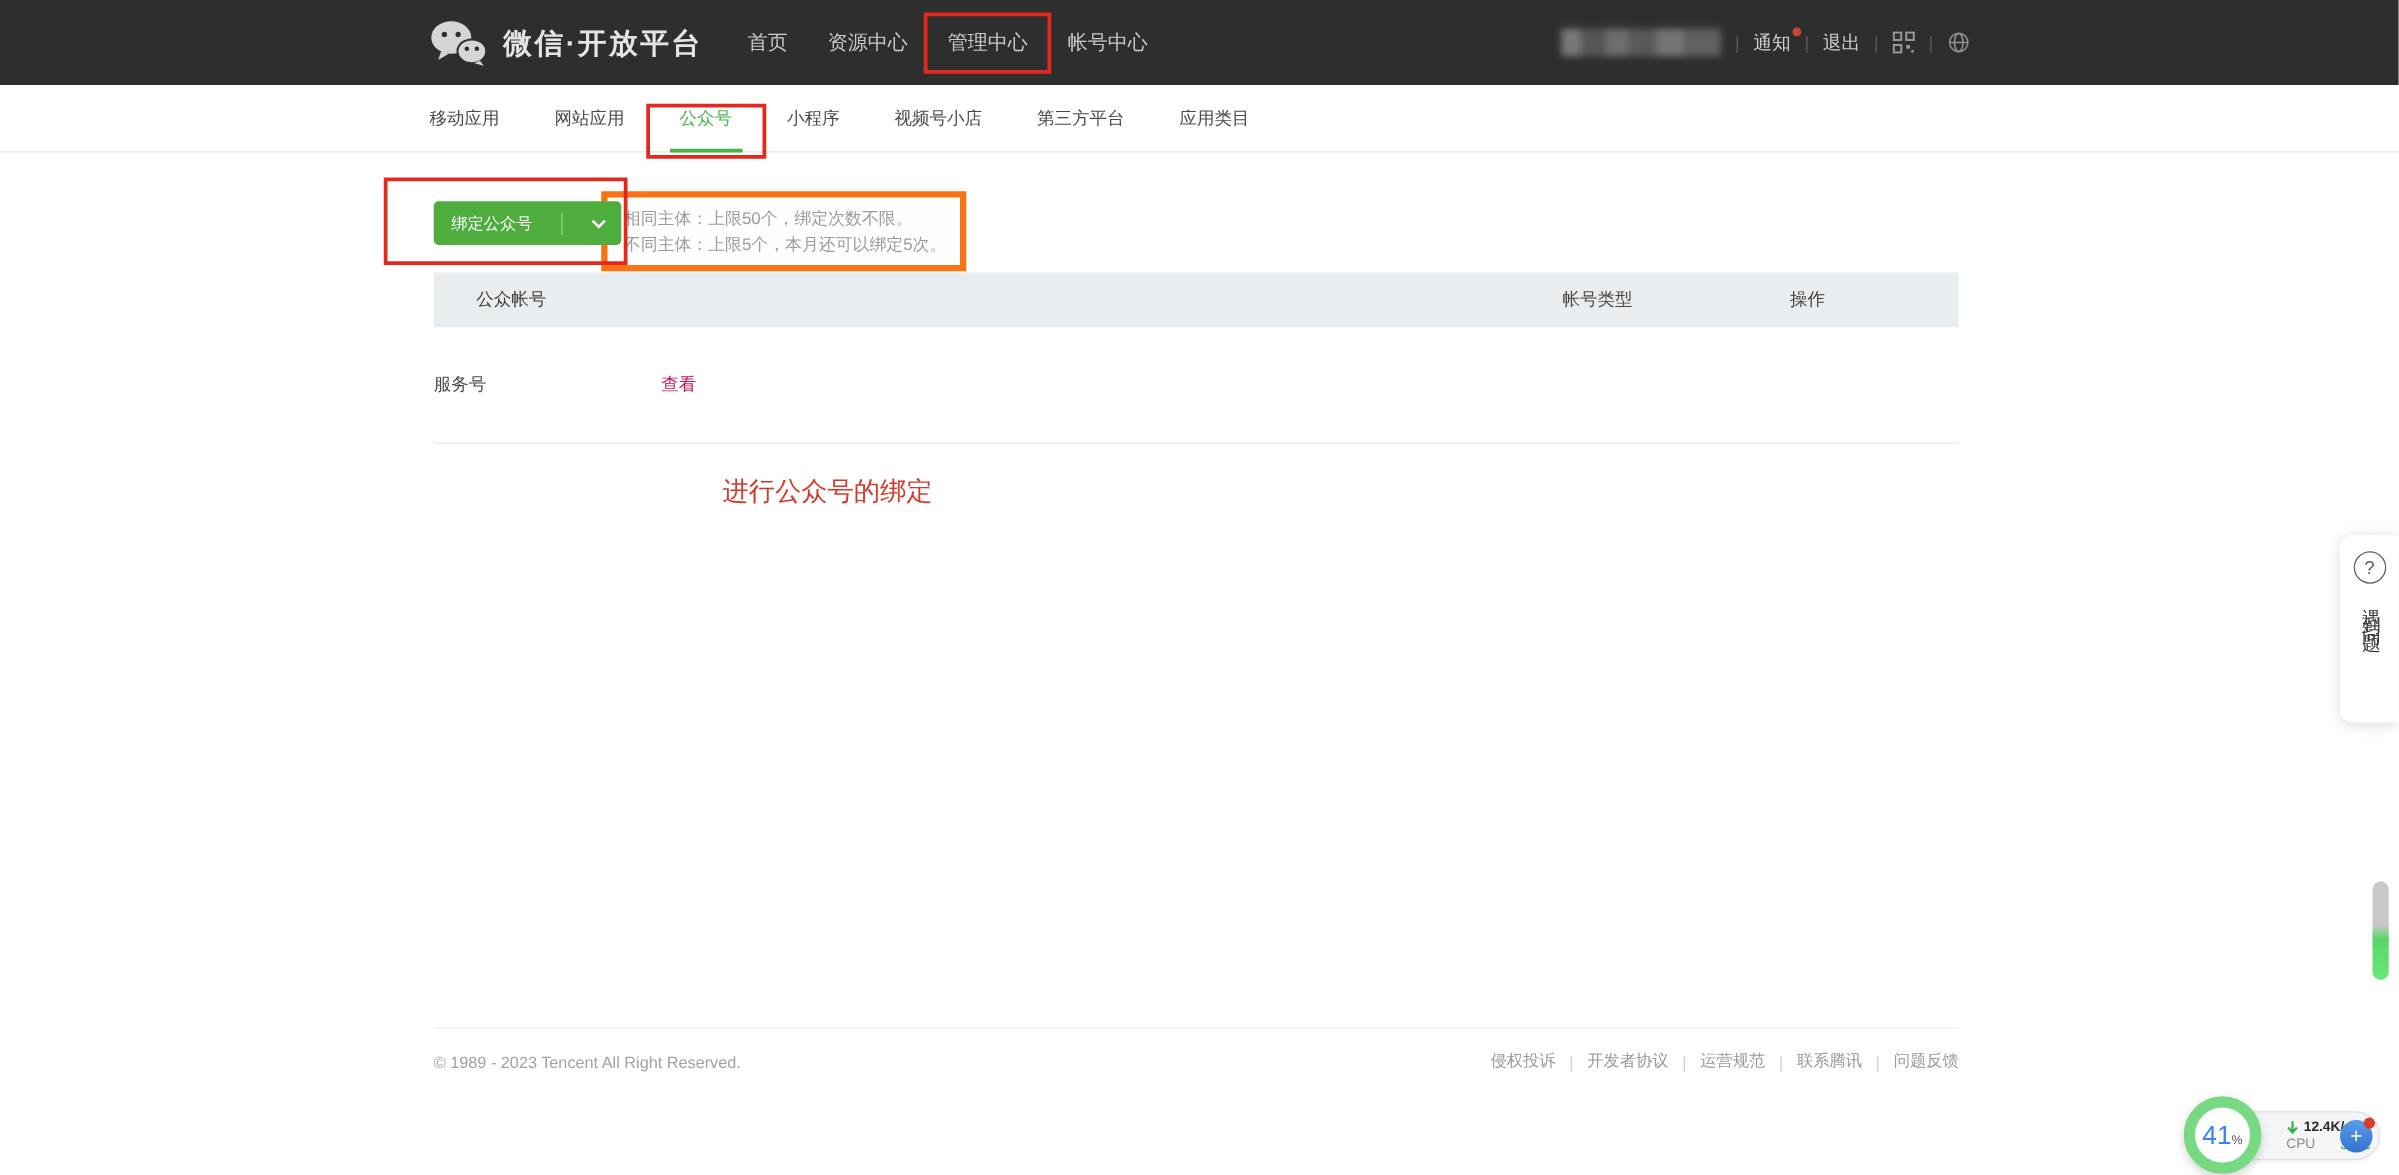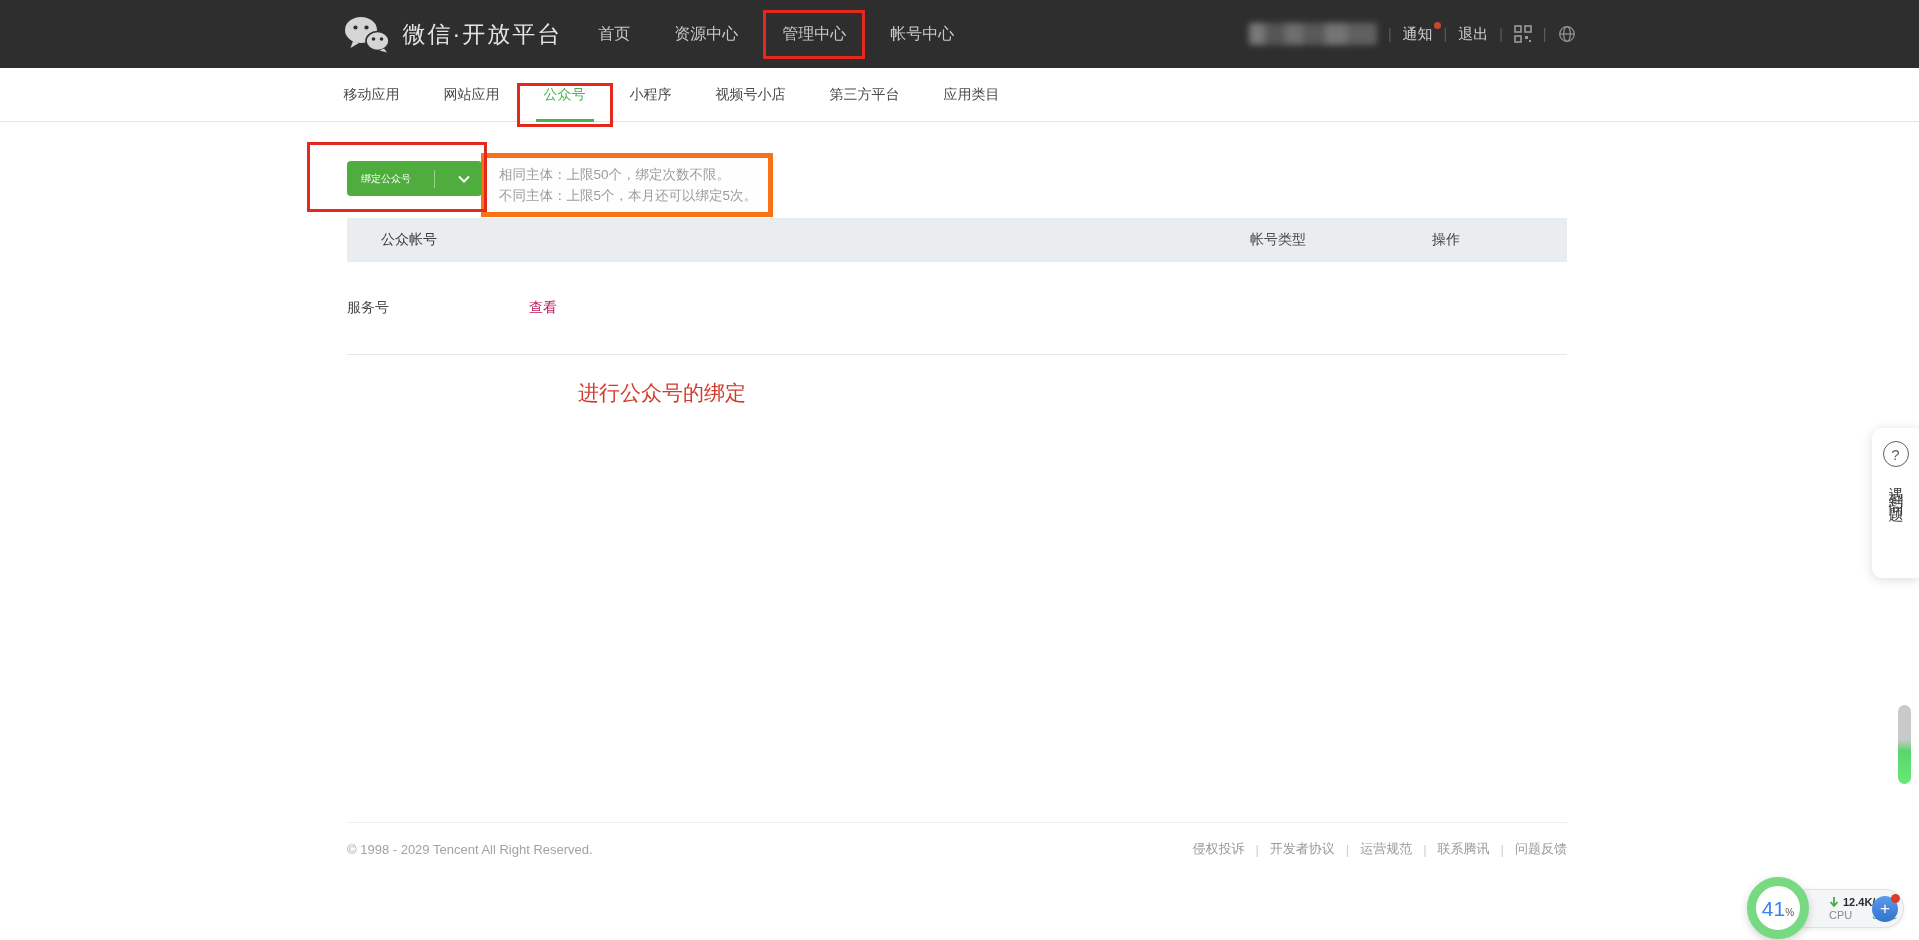--- a/index.html
+++ b/index.html
@@ -5,42 +5,42 @@
   * { margin:0; padding:0; box-sizing:border-box; }
   html,body { width:1919px; height:940px; }
   body {
     position:relative; overflow:hidden; background:#ffffff;
     font-family:"Liberation Sans","DejaVu Sans",sans-serif;
     -webkit-font-smoothing:antialiased;
   }
   
   .topbar { position:absolute; top:0; left:0; right:0; height:68px; background:#2e2e2e; z-index:10; }
   .topbar-inner { width:1232px; height:100%; margin:0 auto; display:flex; align-items:center; }
-  .logo-wrap { display:flex; align-items:center; gap:13px; }
+  .logo-wrap { display:flex; align-items:center; gap:13px;font-weight:bold; }
   .brand-title { color:#e4e4e4; font-size:23px; letter-spacing:2px; white-space:nowrap; }
-  .topnav { display:flex; align-items:center; gap:44px; margin-left:36px; height:100%; }
+  .topnav { display:flex; align-items:center; gap:32px; margin-left:36px; height:100%; }
   .topnav .nav-item { color:#c9c9c9; font-size:16px; cursor:pointer; position:relative; height:100%; display:flex; align-items:center; white-space:nowrap; }
   .nav-item.boxed .red-frame { position:absolute; top:10px; bottom:9px; left:-19px; right:-19px; border:3px solid #e3291d; pointer-events:none; }
   .user-area { margin-left:auto; display:flex; align-items:center; gap:11px; color:#cfcfcf; font-size:15px; }
   .blur-user { width:128px; height:22px; border-radius:2px; filter:blur(3px);
     background:linear-gradient(90deg,#787878 0 16px,#565656 16px 36px,#6e6e6e 36px 54px,#595959 54px 76px,#747474 76px 98px,#606060 98px 128px); }
   .sep { color:#5c5c5c; font-size:14px; }
   .notice-wrap { position:relative; cursor:pointer; }
   .notice-dot { position:absolute; top:-3px; right:-8px; width:7px; height:7px; border-radius:50%; background:#c94730; }
   .top-icon { display:flex; align-items:center; cursor:pointer; }
   
   .tabbar { position:absolute; top:68px; left:0; right:0; height:54px; background:#fff; border-bottom:1px solid #e5e5e5; z-index:9; }
   .tabbar-inner { width:1232px; height:100%; margin:0 auto; display:flex; align-items:center; gap:44px; }
   .tab { height:100%; display:flex; align-items:center; font-size:14px; color:#4a4a4a; cursor:pointer; position:relative; white-space:nowrap; }
   .tab.active { color:#44b549; }
   .tab.active .underline { position:absolute; left:-8px; right:-8px; bottom:-1px; height:3px; background:#44b549; }
   .tab.boxed .red-frame { position:absolute; top:15px; bottom:-6px; left:-27px; right:-27px; border:3px solid #e3291d; pointer-events:none; z-index:60; }
   
   .bind-btn { position:absolute; left:347px; top:161px; height:35px; display:inline-flex; align-items:center; gap:23px;
-    background:#4fad3d; border:none; border-radius:4px; color:#fff; font-size:10px; padding:0 12px 0 14px; cursor:pointer; z-index:11; }
+    background:#4fad3d; border:none; border-radius:4px; color:#fff; font-size:13px; padding:0 12px 0 14px; cursor:pointer; z-index:11; }
   .bind-btn .red-frame { position:absolute; top:-19px; bottom:-16px; left:-40px; right:-5px; border:3px solid #e3291d; pointer-events:none; z-index:60; }
   .btn-divider { width:1px; height:18px; background:rgba(255,255,255,0.45); }
   .tooltip { position:absolute; left:481px; top:153px; width:292px; background:#fefefe; border:5px solid #f97316;
     padding:6px 13px; font-size:13.5px; line-height:21px; color:#9c9c9c; z-index:8; white-space:nowrap; }
   
   .table { position:absolute; left:347px; top:218px; width:1220px; z-index:5; }
   .t-head { height:44px; background:#eaedf0; display:flex; align-items:center; font-size:14px; color:#3d3d3d; }
   .t-row { height:93px; background:#fff; border-bottom:1px solid #e8e8e8; display:flex; align-items:center; }
   .col-account { flex:1; display:flex; align-items:center; padding-left:34px; }
   .col-type { width:182px; font-size:14px; color:#4a4a4a; }
@@ -188,21 +188,21 @@
     <span class="col-type">服务号</span>
     <span class="col-action">
       <a class="view-link">查看</a>
     </span>
   </div>
 </div>
 
 <div class="red-note-2">进行公众号的绑定</div>
 
 <div class="footer">
-  <span>© 1998 - 2029 Tencent All Right Reserved.</span>
+  <span>© 1989 - 2023 Tencent All Right Reserved.</span>
   <span class="footer-links">
     <span class="flink">侵权投诉</span>
     <span class="fsep">|</span>
     <span class="flink">开发者协议</span>
     <span class="fsep">|</span>
     <span class="flink">运营规范</span>
     <span class="fsep">|</span>
     <span class="flink">联系腾讯</span>
     <span class="fsep">|</span>
     <span class="flink">问题反馈</span>

